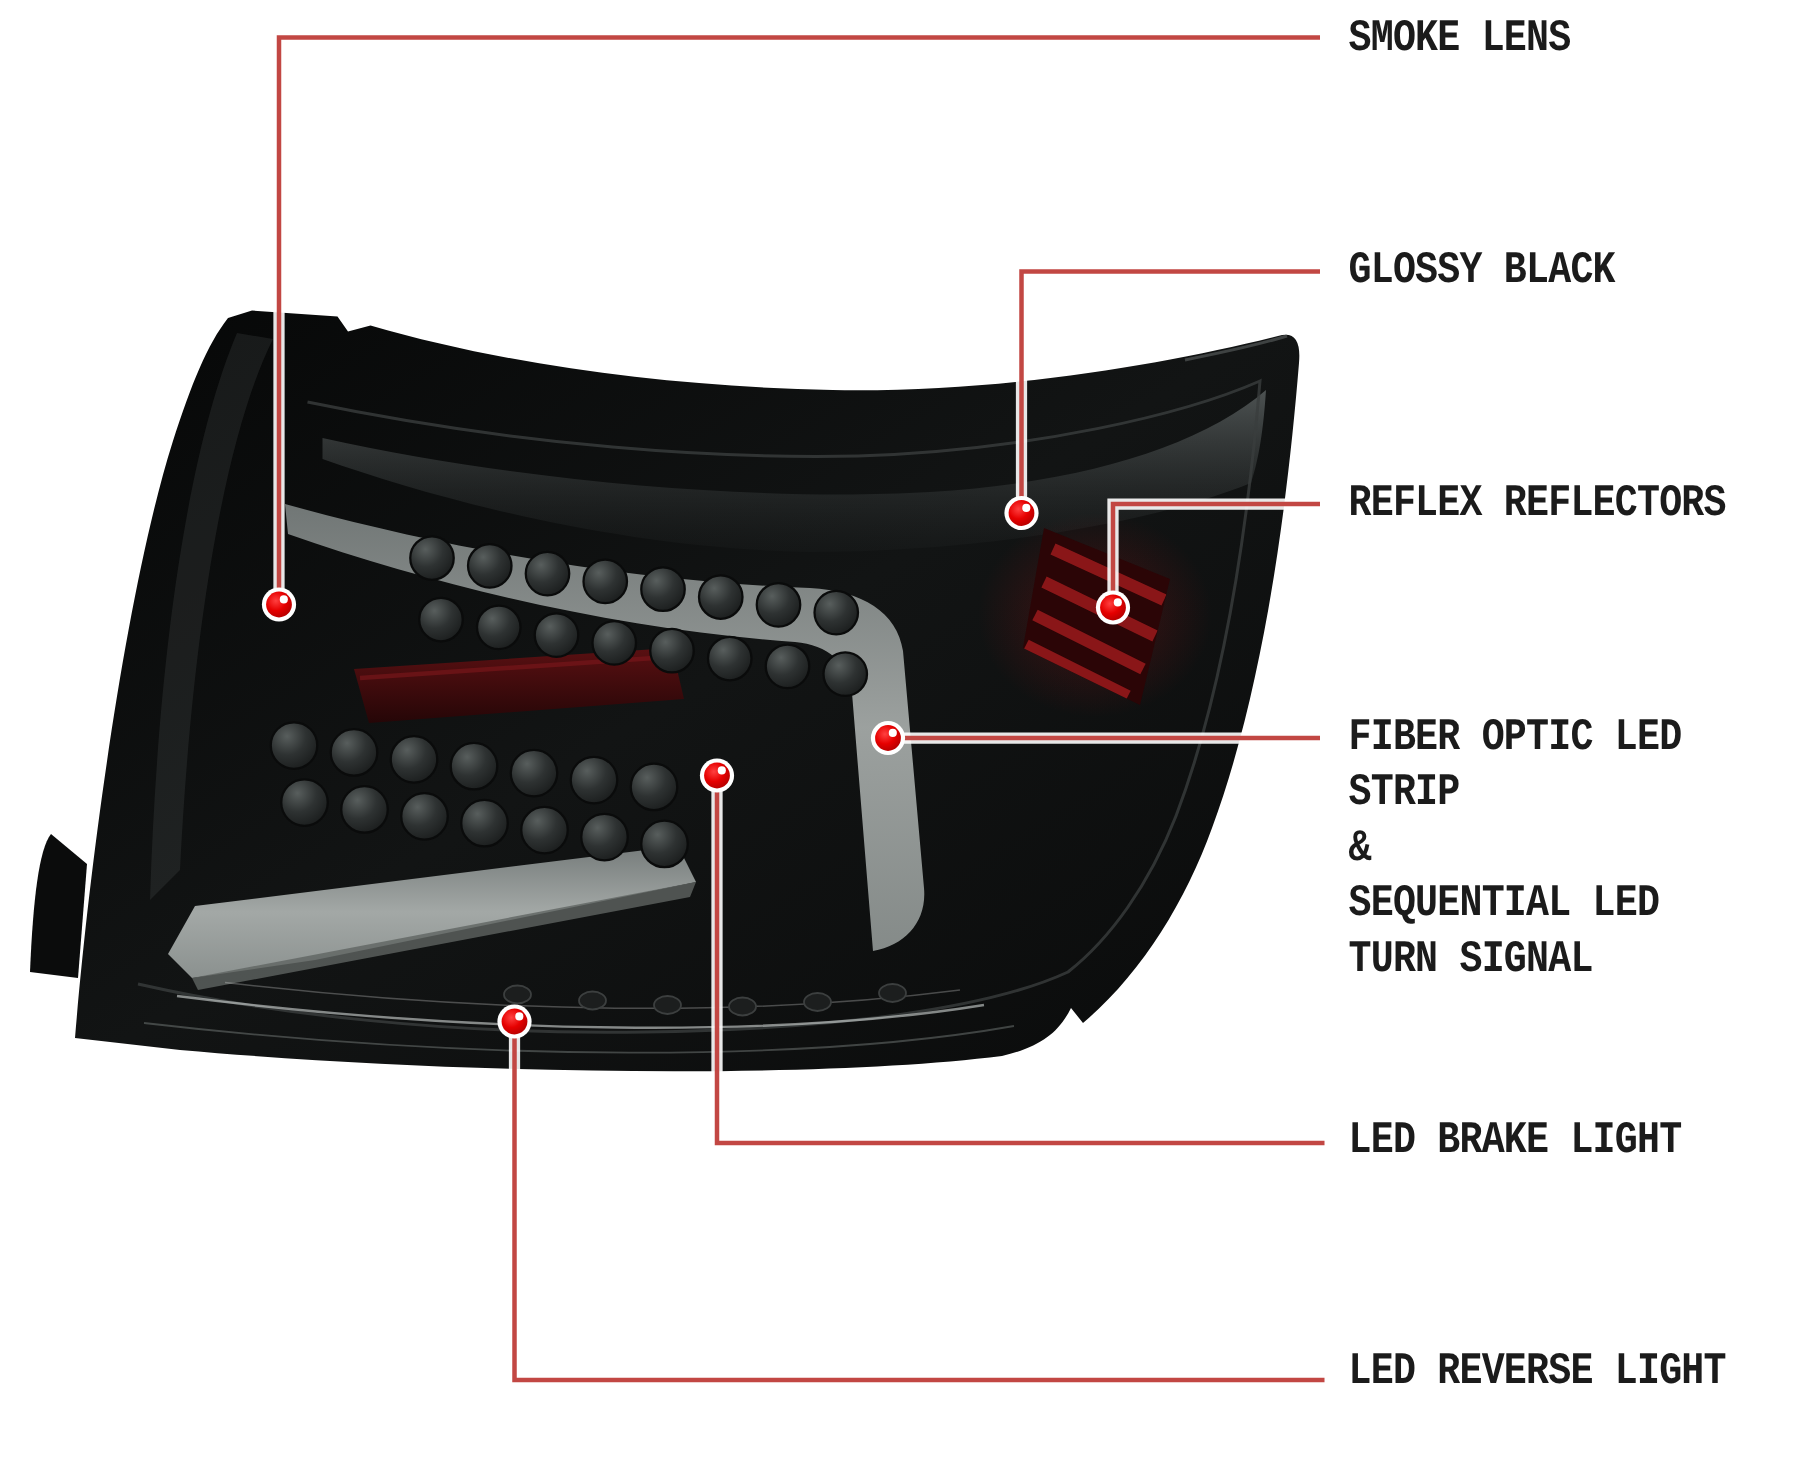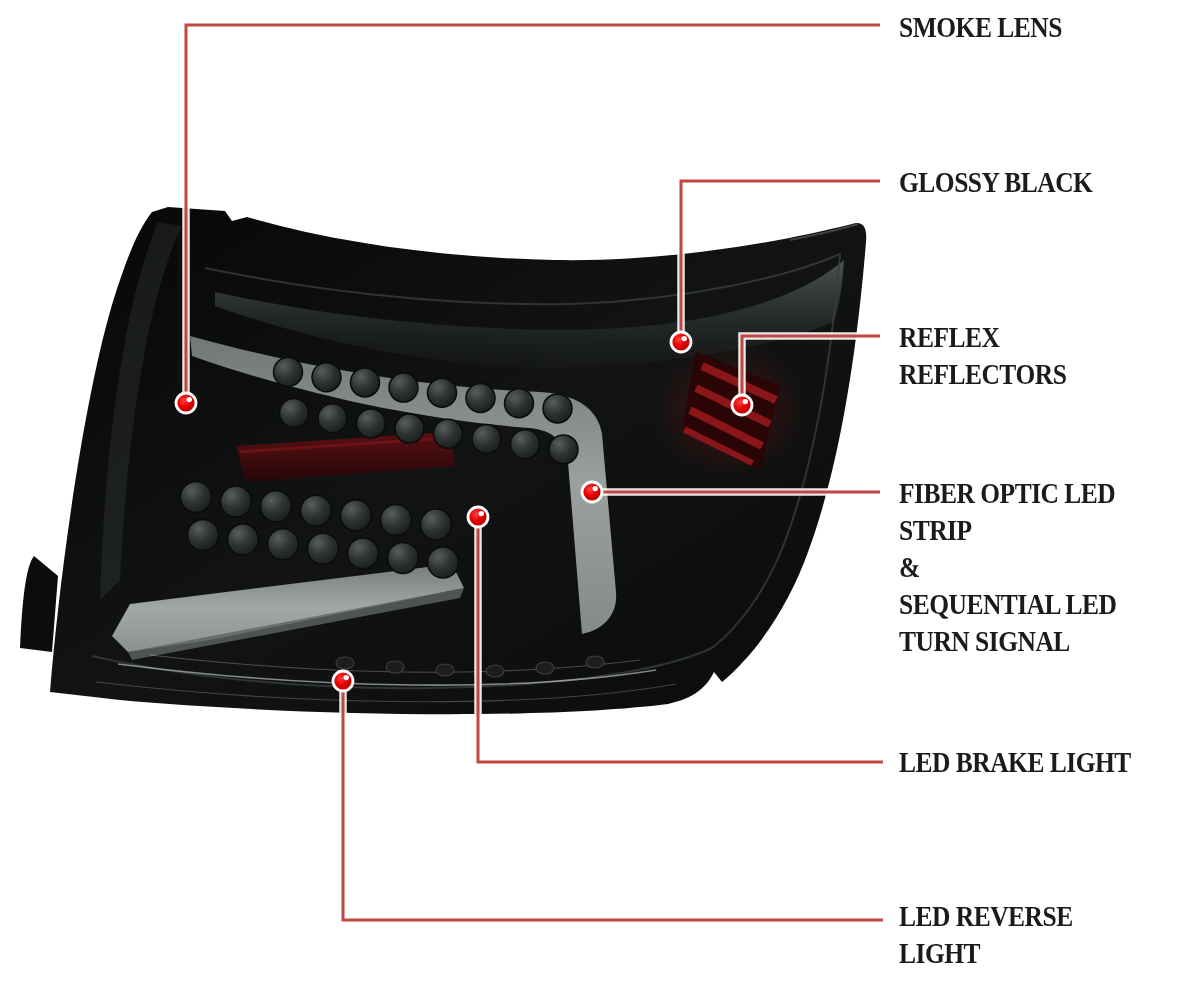--- a/index.html
+++ b/index.html
@@ -1,21 +1,21 @@
 <!DOCTYPE html>
 <html><head>
 <meta charset="utf-8">
 <style>
   html,body{margin:0;padding:0;background:#fff;}
   .stage{
     position:relative;
     width:1200px;height:982px;
     background:var(--bg,#fff);
     overflow:hidden;
-    font-family:Liberation Serif, serif;
+    font-family:Liberation Mono, monospace;
   }
   .stage svg{position:absolute;left:0;top:0;}
   .callout-label{
     position:absolute;
     left:899px;
     color:var(--label,#1b1b1b);
     font-weight:bold;
     font-size:30px;
     line-height:37px;
     letter-spacing:-0.6px;

